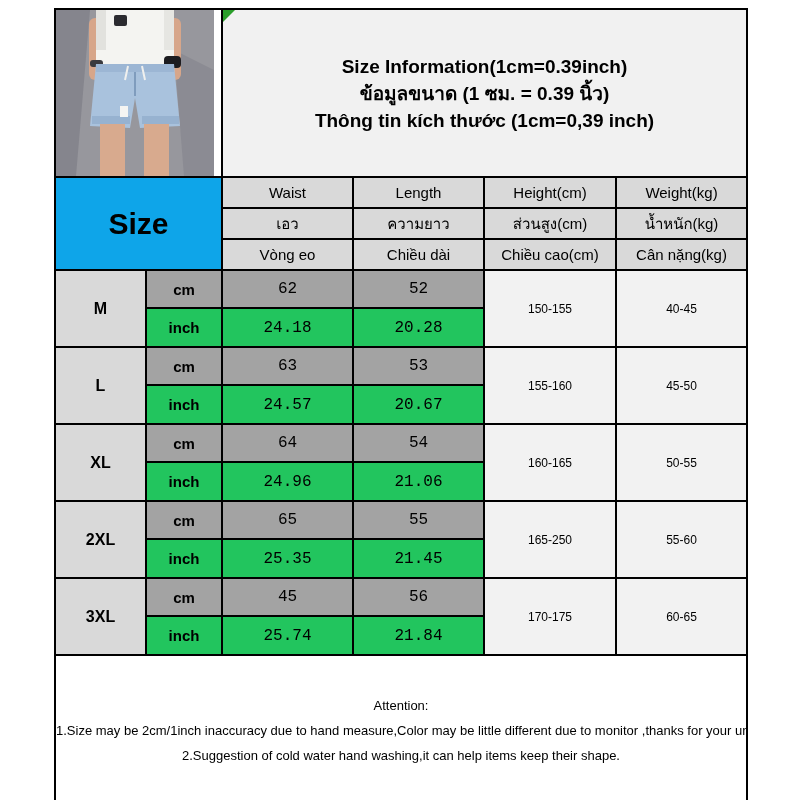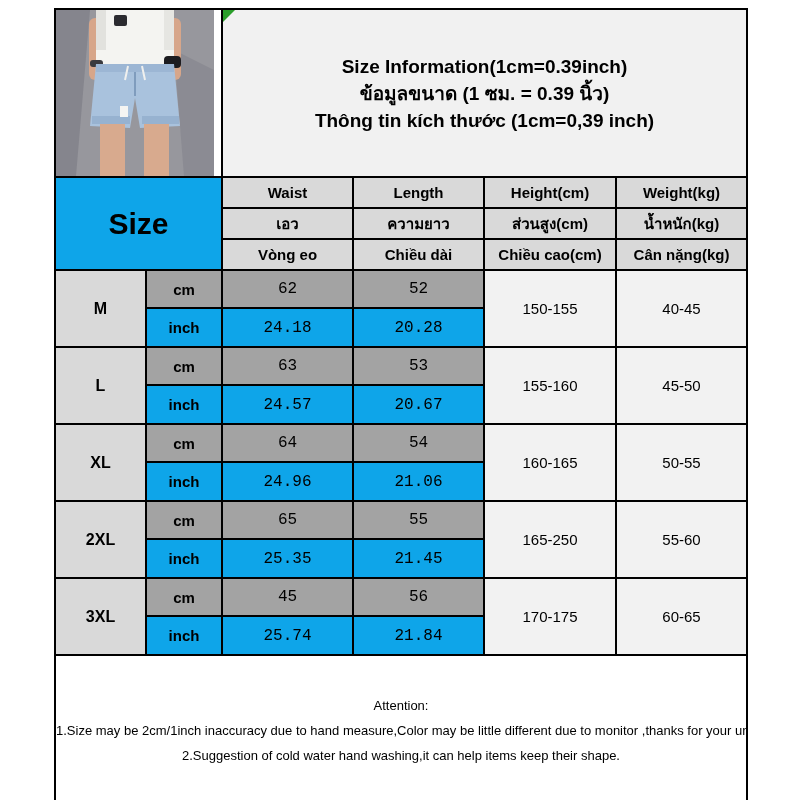--- a/index.html
+++ b/index.html
@@ -16,29 +16,29 @@
   table.size-table td{
     border:2px solid #000;
     padding:0;text-align:center;vertical-align:middle;
     overflow:hidden;white-space:nowrap;
   }
   
   td.photo-cell{background:#ffffff;vertical-align:top;text-align:left;}
   td.title-cell{background:#f1f1f1;position:relative;}
   .title-lines{font-weight:bold;font-size:19px;line-height:27px;text-align:center;}
   
-  td.hdr{background:#d9d9d9;font-weight:bold;font-size:15px;height:29px;}
+  td.hdr{background:#d9d9d9;font-weight:normal;font-size:15px;height:29px;}
   td.size-big{background:#0ea5e9;font-weight:bold;font-size:30px;}
   
   td.size-label{background:#d9d9d9;font-weight:bold;font-size:16px;}
   td.unit{font-weight:bold;font-size:15px;}
   td.val{font-size:16px;font-family:Liberation Mono, monospace;}
   tr.cm-row td.unit, tr.cm-row td.val{background:#a3a3a3;}
-  tr.inch-row td{background:#0ea5e9;}
-  td.range{background:#f2f2f2;font-size:15px;}
+  tr.inch-row td{background:#22c55e;}
+  td.range{background:#f2f2f2;font-size:12px;}
   tr.cm-row{height:38px;}
   tr.inch-row{height:39px;}
   
   td.attention-cell{
     background:#ffffff;height:148px;vertical-align:top;text-align:left;
     font-size:13px;line-height:25px;padding:2px 4px;white-space:normal;
   }
   .green-marker{position:absolute;left:0;top:0;display:block;}
 </style>
 </head>

